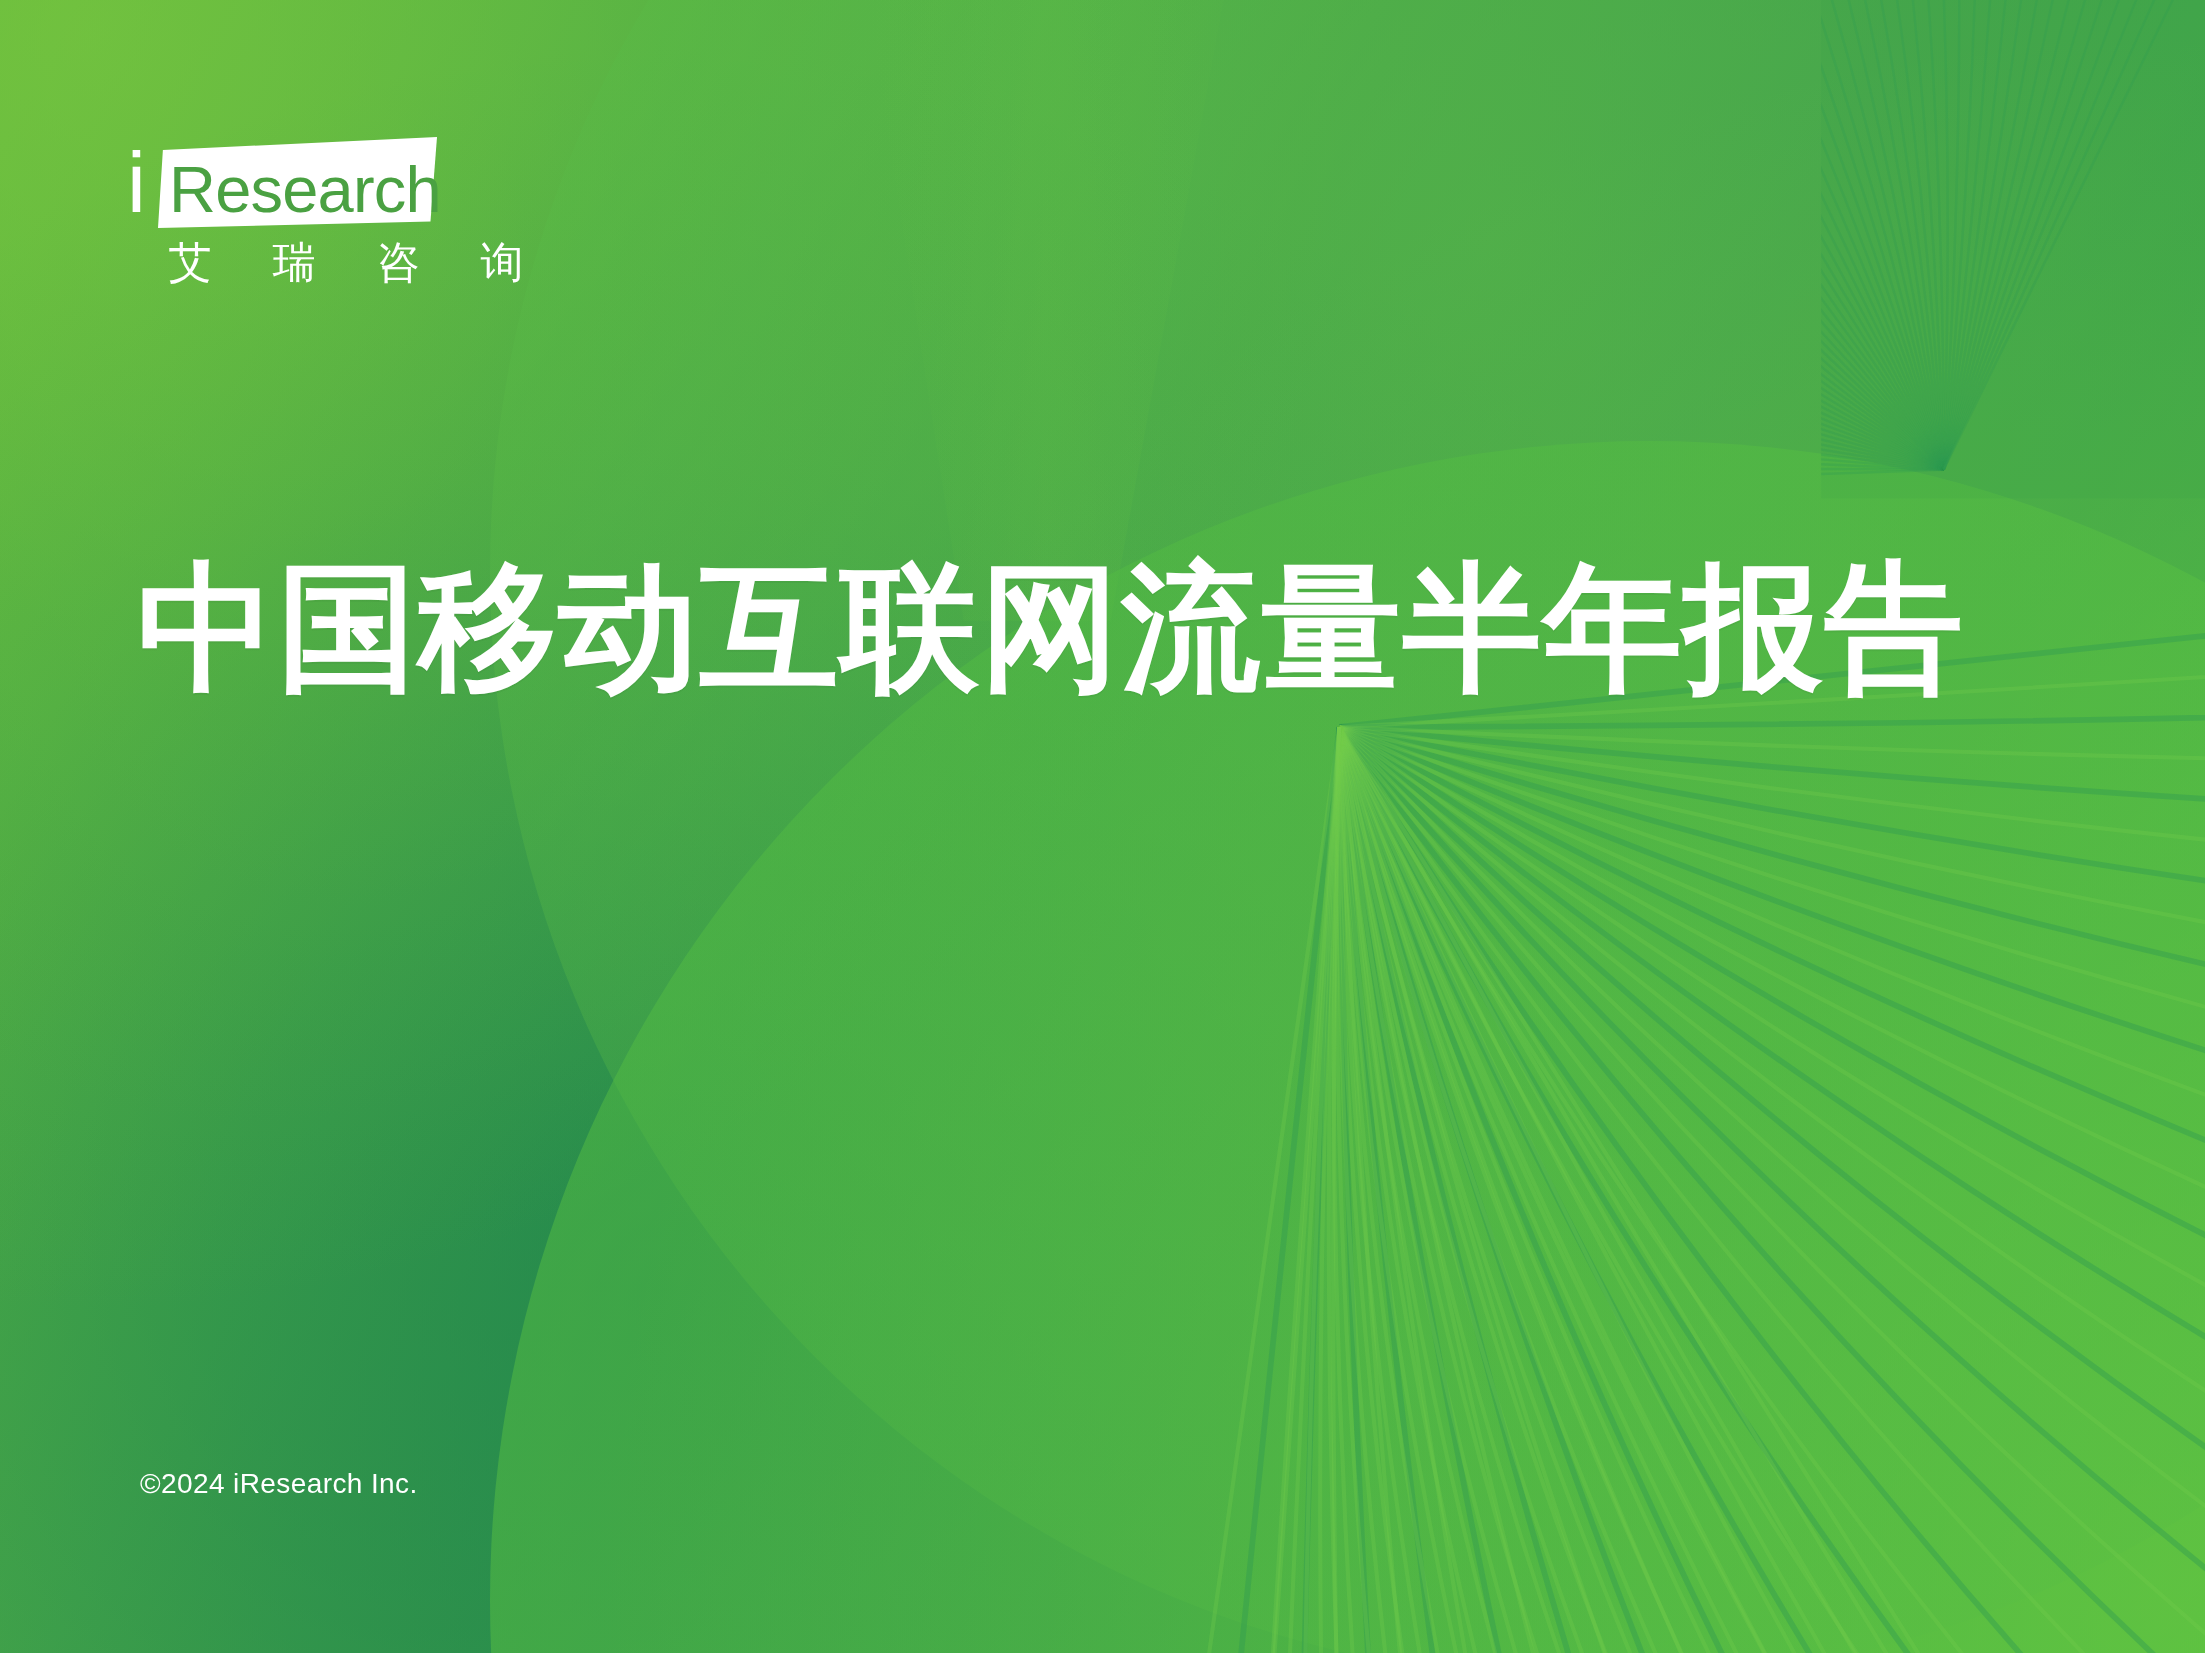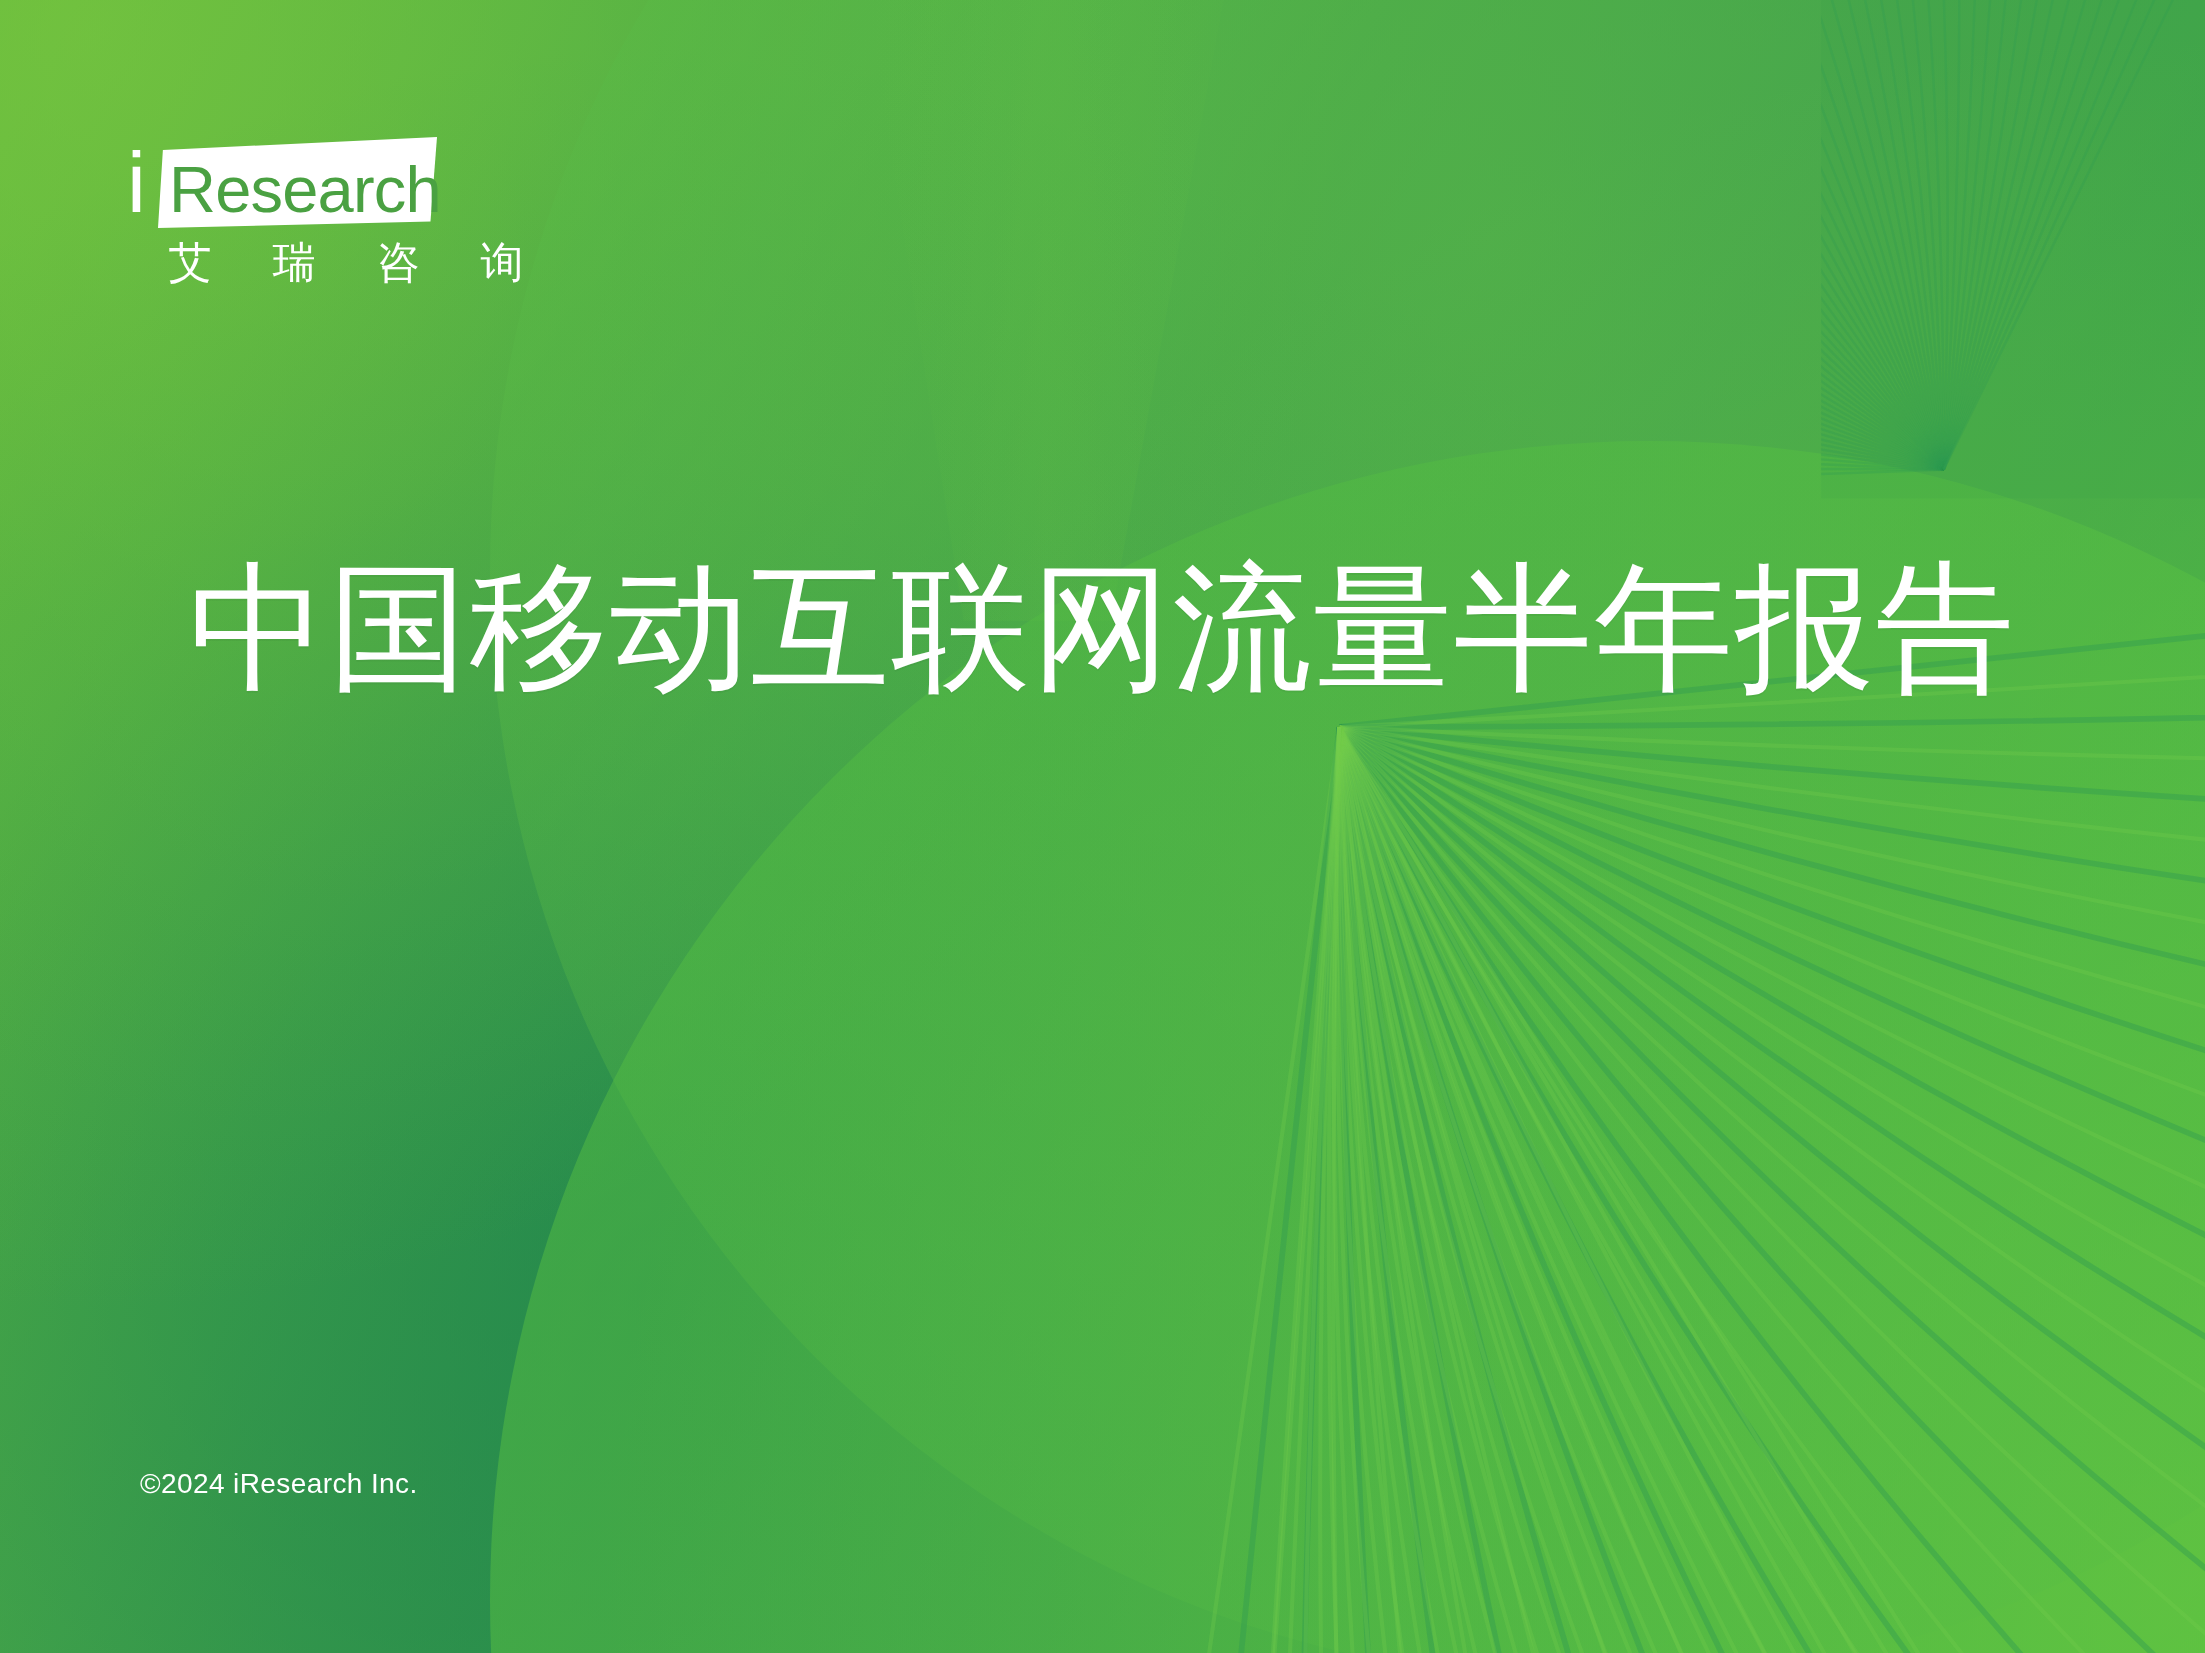--- a/index.html
+++ b/index.html
@@ -97,25 +97,24 @@
   }
 
   
   .title{
     position:absolute;
     left:137px; top:549px;
     width:1879px;
     color:#ffffff;
     font-size:139px;
     line-height:157px;
-    font-weight:400;
+    font-weight:700;
     letter-spacing:1.6px;
     white-space:nowrap;
     text-shadow:0 1.6px 0 rgba(0,0,0,0.04);
-    text-align:right;
   }
   .subtitle{
     position:absolute;
     left:140px; top:835px;
     color:#ffffff;
     font-size:70px;
     line-height:82px;
     font-weight:300;
     letter-spacing:0.8px;
     white-space:nowrap;

